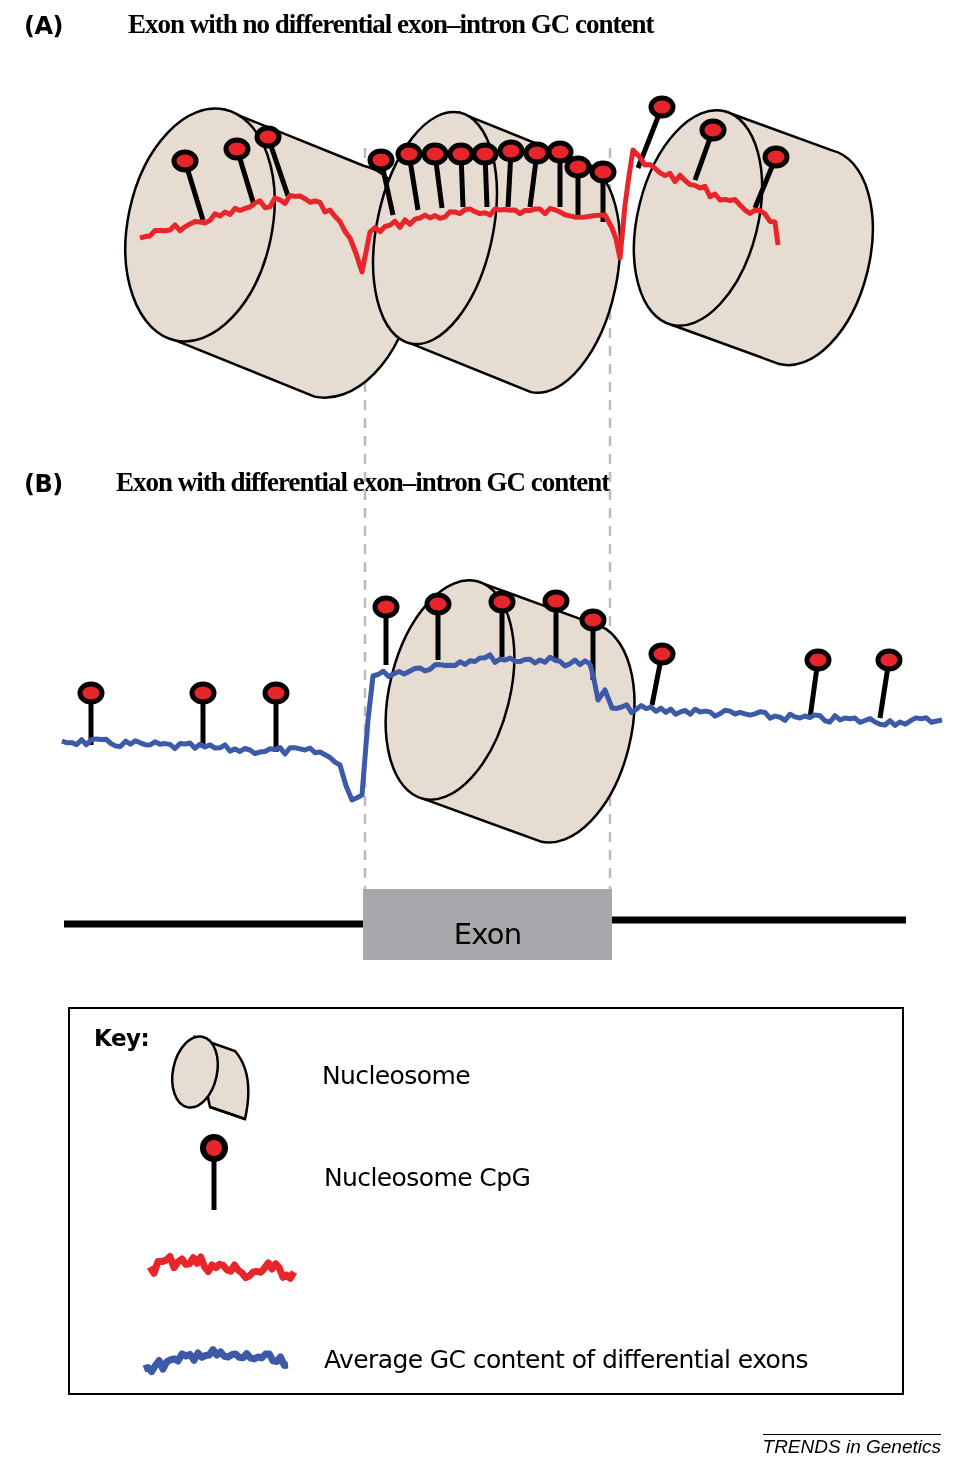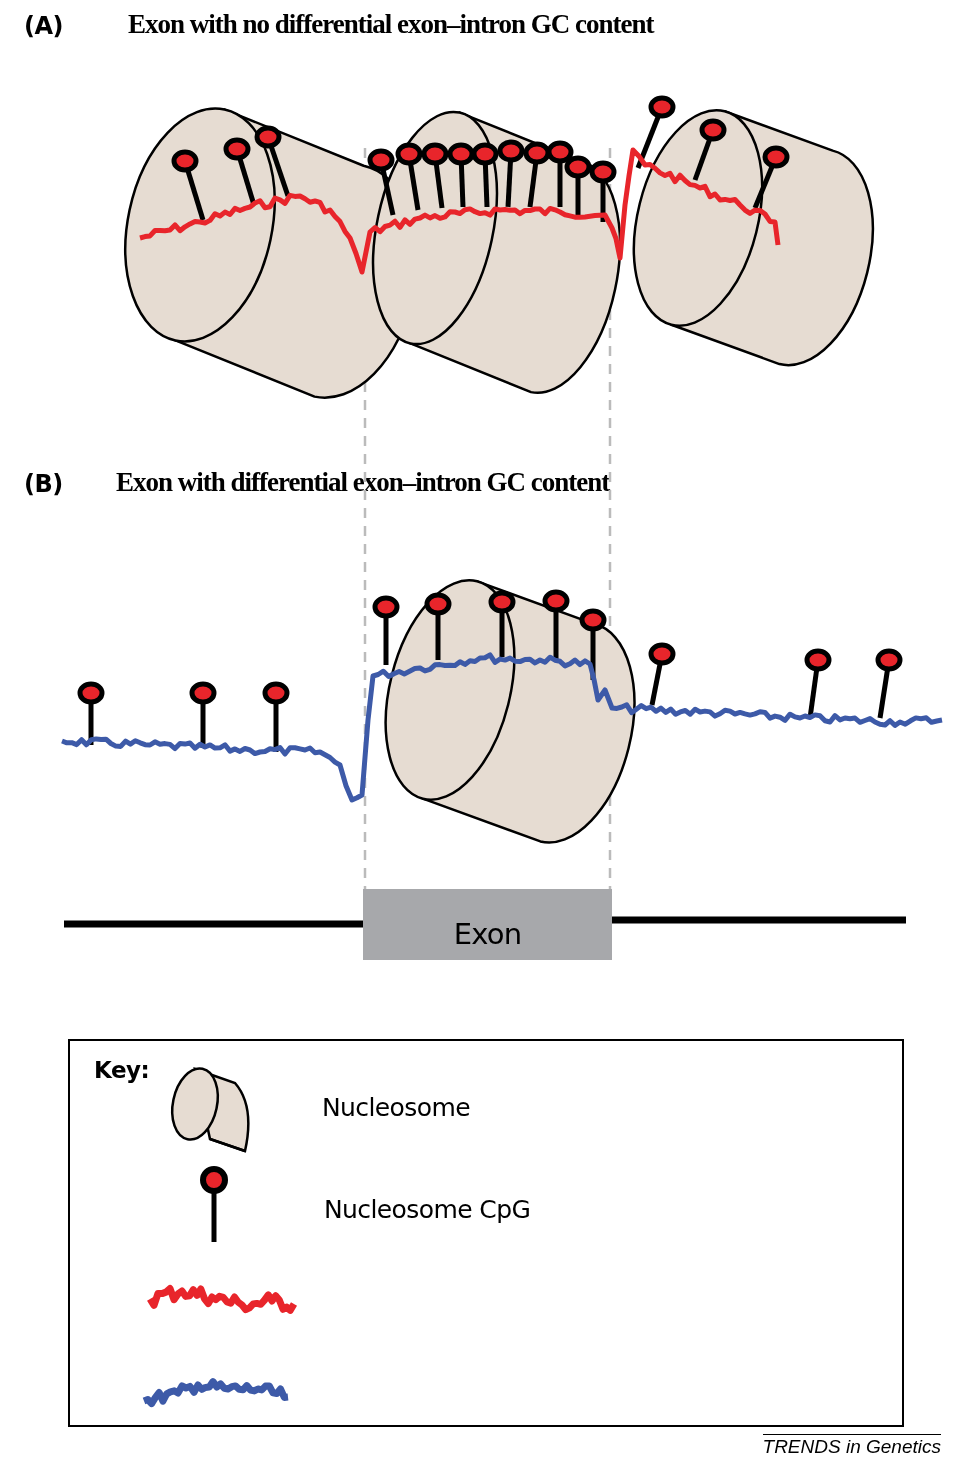--- a/index.html
+++ b/index.html
@@ -1,21 +1,21 @@
 <!DOCTYPE html>
 <html><head>
 <meta charset="utf-8">
 <style>
   html, body { margin:0; padding:0; background:#ffffff; }
   body { width:971px; height:1468px; position:relative; overflow:hidden;
          font-family:"Liberation Sans", sans-serif; color:#000; }
   .panel-label { position:absolute; font-family:"DejaVu Sans", sans-serif; font-weight:bold; font-size:24px; letter-spacing:-0.5px; }
   .panel-title { position:absolute; font-family:Liberation Serif, serif; font-weight:bold; font-size:27px; letter-spacing:-1px; white-space:nowrap; }
   svg.main { position:absolute; left:0; top:0; }
-  .key-box { position:absolute; left:68px; top:1039px; width:836px; height:388px; border:2px solid #000; box-sizing:border-box; }
+  .key-box { position:absolute; left:68px; top:1007px; width:836px; height:388px; border:2px solid #000; box-sizing:border-box; }
   .key-title { position:absolute; left:24px; top:16px; font-family:"DejaVu Sans", sans-serif; font-weight:bold; font-size:23px; letter-spacing:-0.5px; }
   .key-label { position:absolute; font-family:"DejaVu Sans", sans-serif; font-size:25px; letter-spacing:-0.6px; white-space:nowrap; }
   .exon-label { position:absolute; left:363px; top:889px; width:249px; height:90px; display:flex; align-items:center; justify-content:center;
                 font-family:"DejaVu Sans", sans-serif; font-size:29px; letter-spacing:-0.8px; }
   .source { position:absolute; right:30px; top:1434px; font-family:"Liberation Sans", sans-serif; font-style:italic; font-size:19px;
             border-top:1px solid #000; padding-top:1px; }
 </style>
 </head>
 <body>
 
@@ -184,15 +184,16 @@
   </svg>
   <div class="key-label" style="left:254px;top:154px;">Nucleosome CpG</div>
 
   <svg style="position:absolute;left:72px;top:238px;" width="160" height="40">
     <path id="keyRed" fill="none" stroke="#e8252b" stroke-width="7" stroke-linejoin="round" d="M8.0,20.0 L12.0,26.4 L16.0,14.4 L20.0,14.6 L24.0,13.1 L28.0,9.5 L32.0,20.7 L36.0,14.9 L40.0,12.0 L43.8,17.4 L47.5,16.8 L51.3,10.7 L55.0,16.4 L58.8,9.9 L62.5,19.8 L66.3,24.6 L70.0,18.0 L73.8,20.7 L77.5,17.3 L81.3,18.4 L85.0,22.9 L88.8,24.1 L92.5,18.0 L96.3,23.2 L100.0,26.0 L103.8,30.7 L107.5,28.9 L111.3,24.9 L115.0,24.4 L118.8,25.3 L122.5,21.1 L126.3,15.9 L130.0,22.0 L133.7,16.8 L137.3,21.0 L141.0,30.3 L144.7,28.1 L148.3,31.3 L152.0,25.0 "></path>
   </svg>
 
   <svg style="position:absolute;left:68px;top:328px;" width="160" height="40">
     <path id="keyBlue" fill="none" stroke="#3d5aa8" stroke-width="7" stroke-linejoin="round" d="M6.0,32.0 L9.8,30.5 L13.6,34.6 L17.3,28.6 L21.1,23.5 L24.9,32.2 L28.7,24.8 L32.4,22.8 L36.2,21.8 L40.0,24.0 L44.0,17.0 L48.0,19.0 L52.0,17.4 L56.0,23.3 L60.0,16.0 L63.8,20.3 L67.5,18.4 L71.3,18.0 L75.0,12.6 L78.8,18.1 L82.5,14.9 L86.3,19.3 L90.0,20.0 L93.8,17.7 L97.5,16.9 L101.3,20.3 L105.0,20.8 L108.8,16.6 L112.5,21.0 L116.3,21.9 L120.0,20.0 L123.8,20.9 L127.5,17.1 L131.3,17.0 L135.0,23.8 L138.8,24.5 L142.5,20.0 L146.3,28.4 L150.0,28.0 "></path>
   </svg>
+  <div class="key-label" style="left:254px;top:336px;">Average GC content of differential exons</div>
 </div>
 
 <div class="source">TRENDS in Genetics</div>
 
 </body></html>

